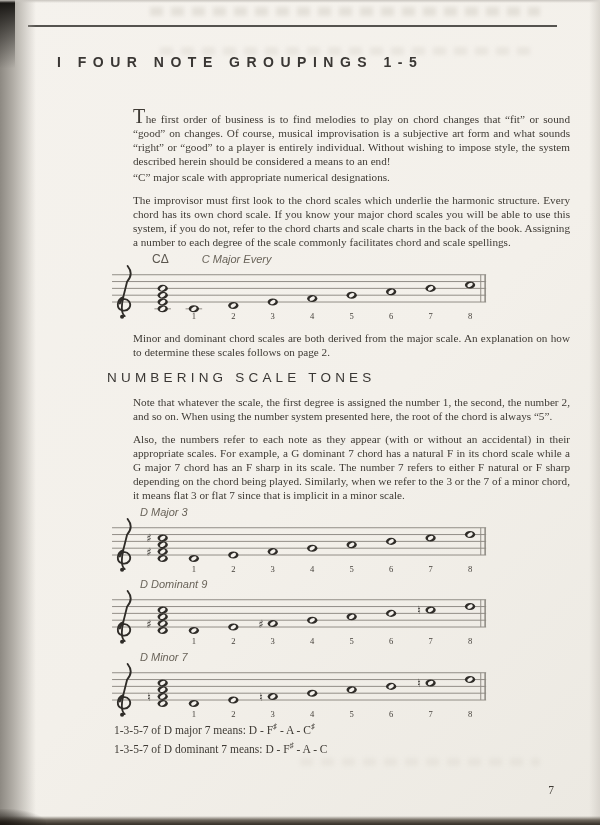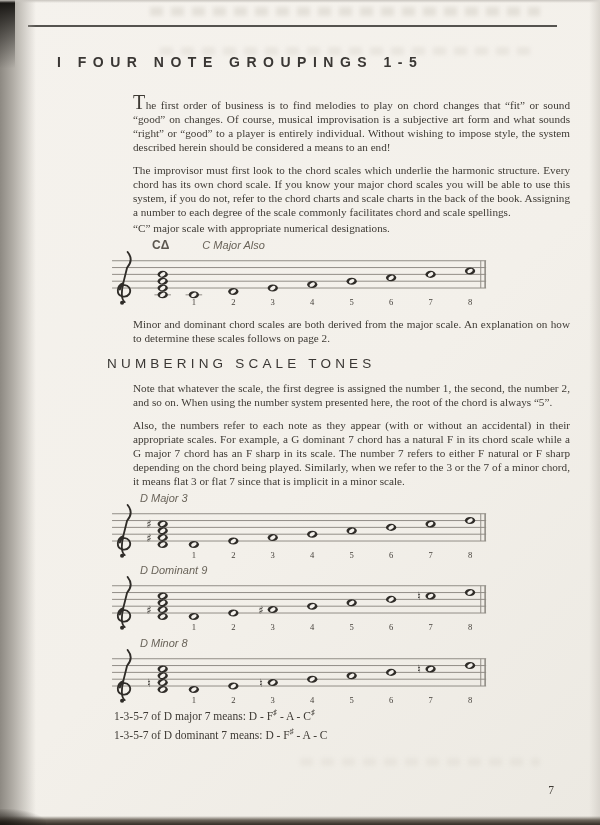--- a/index.html
+++ b/index.html
@@ -33,33 +33,33 @@
   .bleed.b3{top:758px;left:300px;width:240px;height:8px;opacity:.18;}
 
   .rule{margin:25px 0 0 28px;width:529px;height:2px;background:var(--rule);}
   h1.title{
     margin:24px 0 0 57px; font-family:"Liberation Sans","DejaVu Sans",sans-serif;
     font-weight:bold; font-size:14px; line-height:22px; letter-spacing:6.5px;
     color:var(--title); white-space:nowrap;
   }
   .para{margin:9px 30px 0 133px; width:437px; font-size:11.2px; line-height:14px;
     text-align:justify; color:var(--text);}
-  .para.first{margin-top:24px;}
+  .para.first{margin-top:38px;}
   .dropcap{font-size:20px; line-height:10px; letter-spacing:.5px;}
   .caption{margin-top:2px;}
   h2.section{
     margin:10px 0 0 107px; font-family:"Liberation Sans","DejaVu Sans",sans-serif;
     font-weight:normal; font-size:13.5px; line-height:17px; letter-spacing:4.2px;
     color:var(--title); white-space:nowrap;
   }
   .staff-block{margin:4px 0 0 112px;width:382px;}
   .staff-block.first{margin-top:4px;}
   .labels{height:12px; line-height:12px; font-size:11px; color:var(--label);
     font-family:"Liberation Sans","DejaVu Sans",sans-serif;}
-  .chordsym{margin-left:40px; font-style:normal; font-size:12px; color:#5b564e;font-weight:bold;}
+  .chordsym{margin-left:40px; font-style:normal; font-size:12px; color:#5b564e;}
   .stafflabel{font-style:italic;}
   .labels .after-chord{margin-left:30px;}
   .labels .solo{margin-left:28px;}
   .staff-svg{line-height:0;}
   .staff-svg svg{display:block;}
   .means{margin:3px 0 0 110px; font-size:11.5px; line-height:14.5px; color:var(--text);
     font-family:"Liberation Serif","DejaVu Serif","DejaVu Sans",serif;}
   .means p{margin:4px;}
   sup.shp{font-size:8px; vertical-align:super; line-height:0;}
   .page-number{position:absolute; right:46px; top:784px; font-size:11.5px; color:var(--text);}
@@ -78,28 +78,28 @@
   <div class="bleed b1"></div>
   <div class="bleed b2"></div>
   <div class="bleed b3"></div>
 
   <div class="rule"></div>
 
   <h1 class="title">I FOUR NOTE GROUPINGS 1-5</h1>
 
   <p class="para first"><span class="dropcap">T</span><span>he first order of business is to find melodies to play on chord changes that “fit” or sound “good” on changes. Of course, musical improvisation is a subjective art form and what sounds “right” or “good” to a player is entirely individual. Without wishing to impose style, the system described herein should be considered a means to an end!</span></p>
 
+  <p class="para caption">“C” major scale with appropriate numerical designations.</p>
+
   <p class="para">The improvisor must first look to the chord scales which underlie the harmonic structure. Every chord has its own chord scale. If you know your major chord scales you will be able to use this system, if you do not, refer to the chord charts and scale charts in the back of the book. Assigning a number to each degree of the scale commonly facilitates chord and scale spellings.</p>
-
-  <p class="para caption">“C” major scale with appropriate numerical designations.</p>
 
   <div class="staff-block first">
     <div class="labels">
       <span class="chordsym">CΔ</span>
-      <span class="stafflabel after-chord">C Major Also</span>
+      <span class="stafflabel after-chord">C Major Every</span>
     </div>
     <div class="staff-svg">
         <svg viewBox="0 0 390 58" width="380" height="56.5">
           <g>
             <line x1="0" y1="10" x2="384" y2="10" stroke="#8f8b84" stroke-width="1"></line>
             <line x1="0" y1="17" x2="384" y2="17" stroke="#8f8b84" stroke-width="1"></line>
             <line x1="0" y1="24" x2="384" y2="24" stroke="#8f8b84" stroke-width="1"></line>
             <line x1="0" y1="31" x2="384" y2="31" stroke="#8f8b84" stroke-width="1"></line>
             <line x1="0" y1="38" x2="384" y2="38" stroke="#8f8b84" stroke-width="1"></line>
             <line x1="378.5" y1="10" x2="378.5" y2="38" stroke="#8f8b84" stroke-width="1"></line>
@@ -267,21 +267,21 @@
             <ellipse cx="367.5" cy="17" rx="5.3" ry="3.6" fill="#2f2c28"></ellipse>
             <ellipse cx="367.5" cy="17" rx="3" ry="1.9" fill="#f4f1ec" transform="rotate(-28 367.5 17)"></ellipse>
             <text x="367.5" y="55.5" font-size="8.8" fill="#46423c" text-anchor="middle" font-family="Liberation Serif, DejaVu Serif, serif">8</text>
           </g>
         </svg>
       </div>
   </div>
 
   <div class="staff-block">
     <div class="labels">
-      <span class="stafflabel solo">D Minor 8</span>
+      <span class="stafflabel solo">D Minor 7</span>
     </div>
     <div class="staff-svg">
         <svg viewBox="0 0 390 58" width="380" height="56.5">
           <g>
             <line x1="0" y1="10" x2="384" y2="10" stroke="#8f8b84" stroke-width="1"></line>
             <line x1="0" y1="17" x2="384" y2="17" stroke="#8f8b84" stroke-width="1"></line>
             <line x1="0" y1="24" x2="384" y2="24" stroke="#8f8b84" stroke-width="1"></line>
             <line x1="0" y1="31" x2="384" y2="31" stroke="#8f8b84" stroke-width="1"></line>
             <line x1="0" y1="38" x2="384" y2="38" stroke="#8f8b84" stroke-width="1"></line>
             <line x1="378.5" y1="10" x2="378.5" y2="38" stroke="#8f8b84" stroke-width="1"></line>

